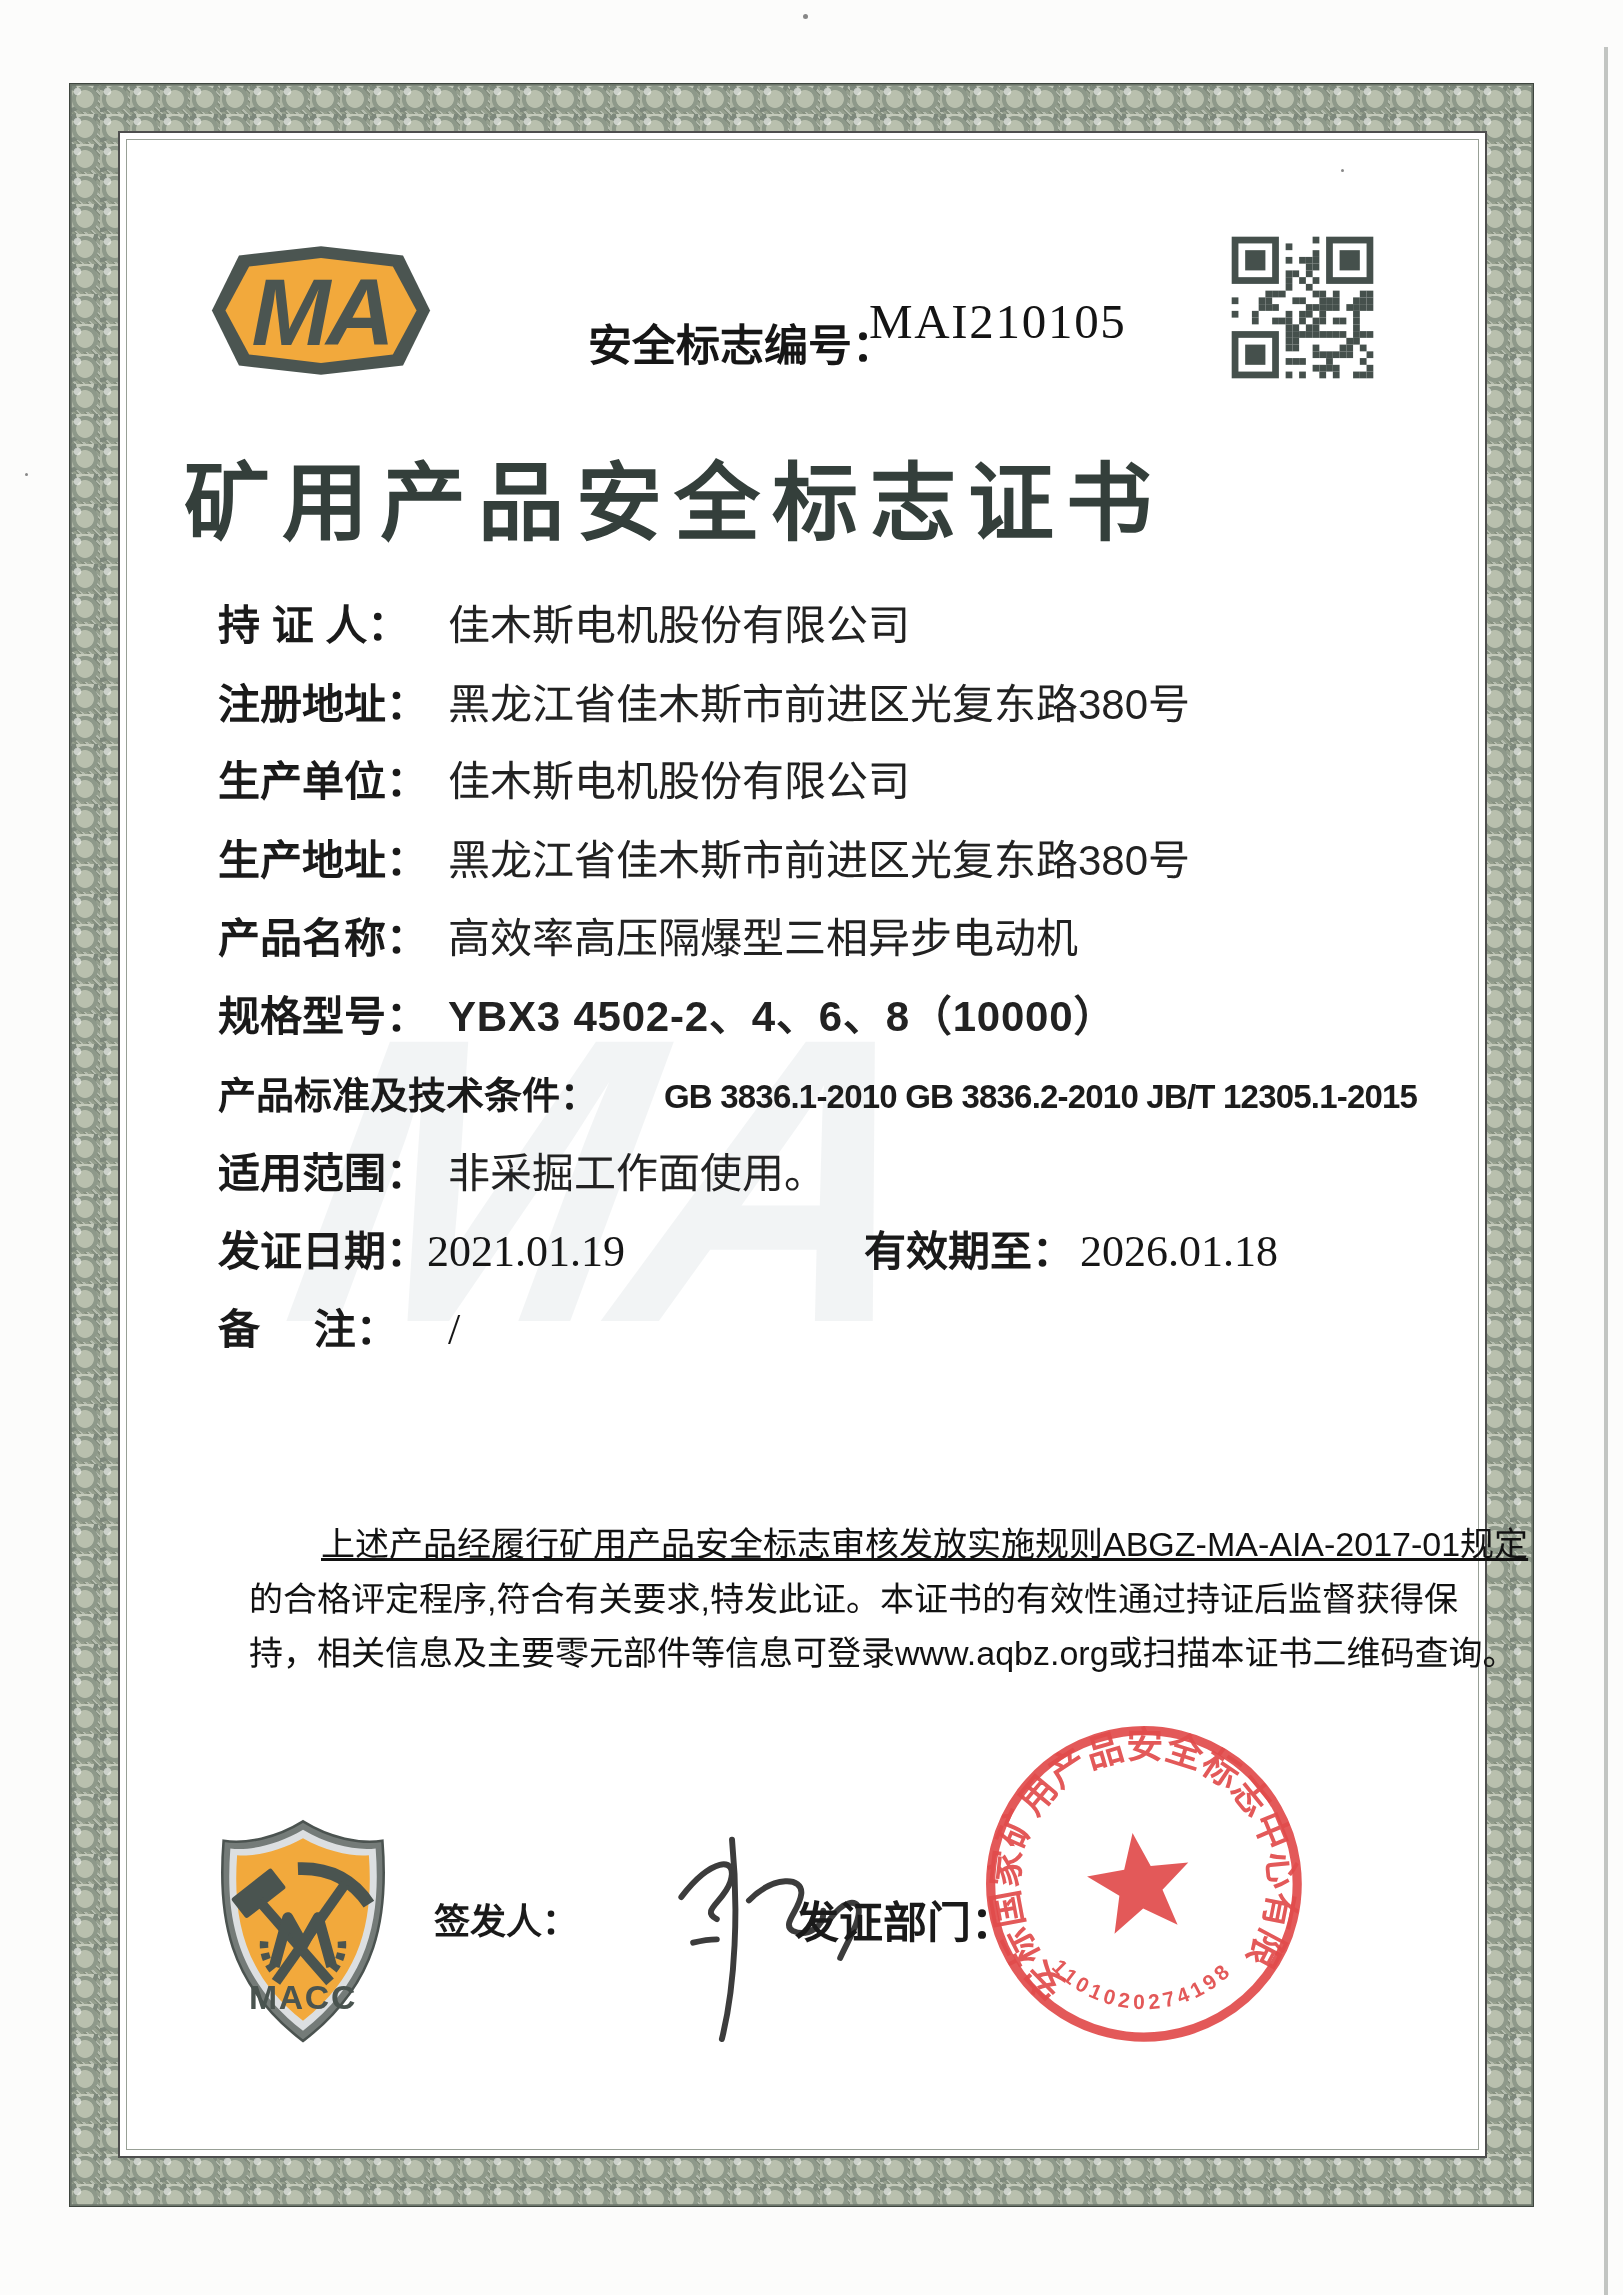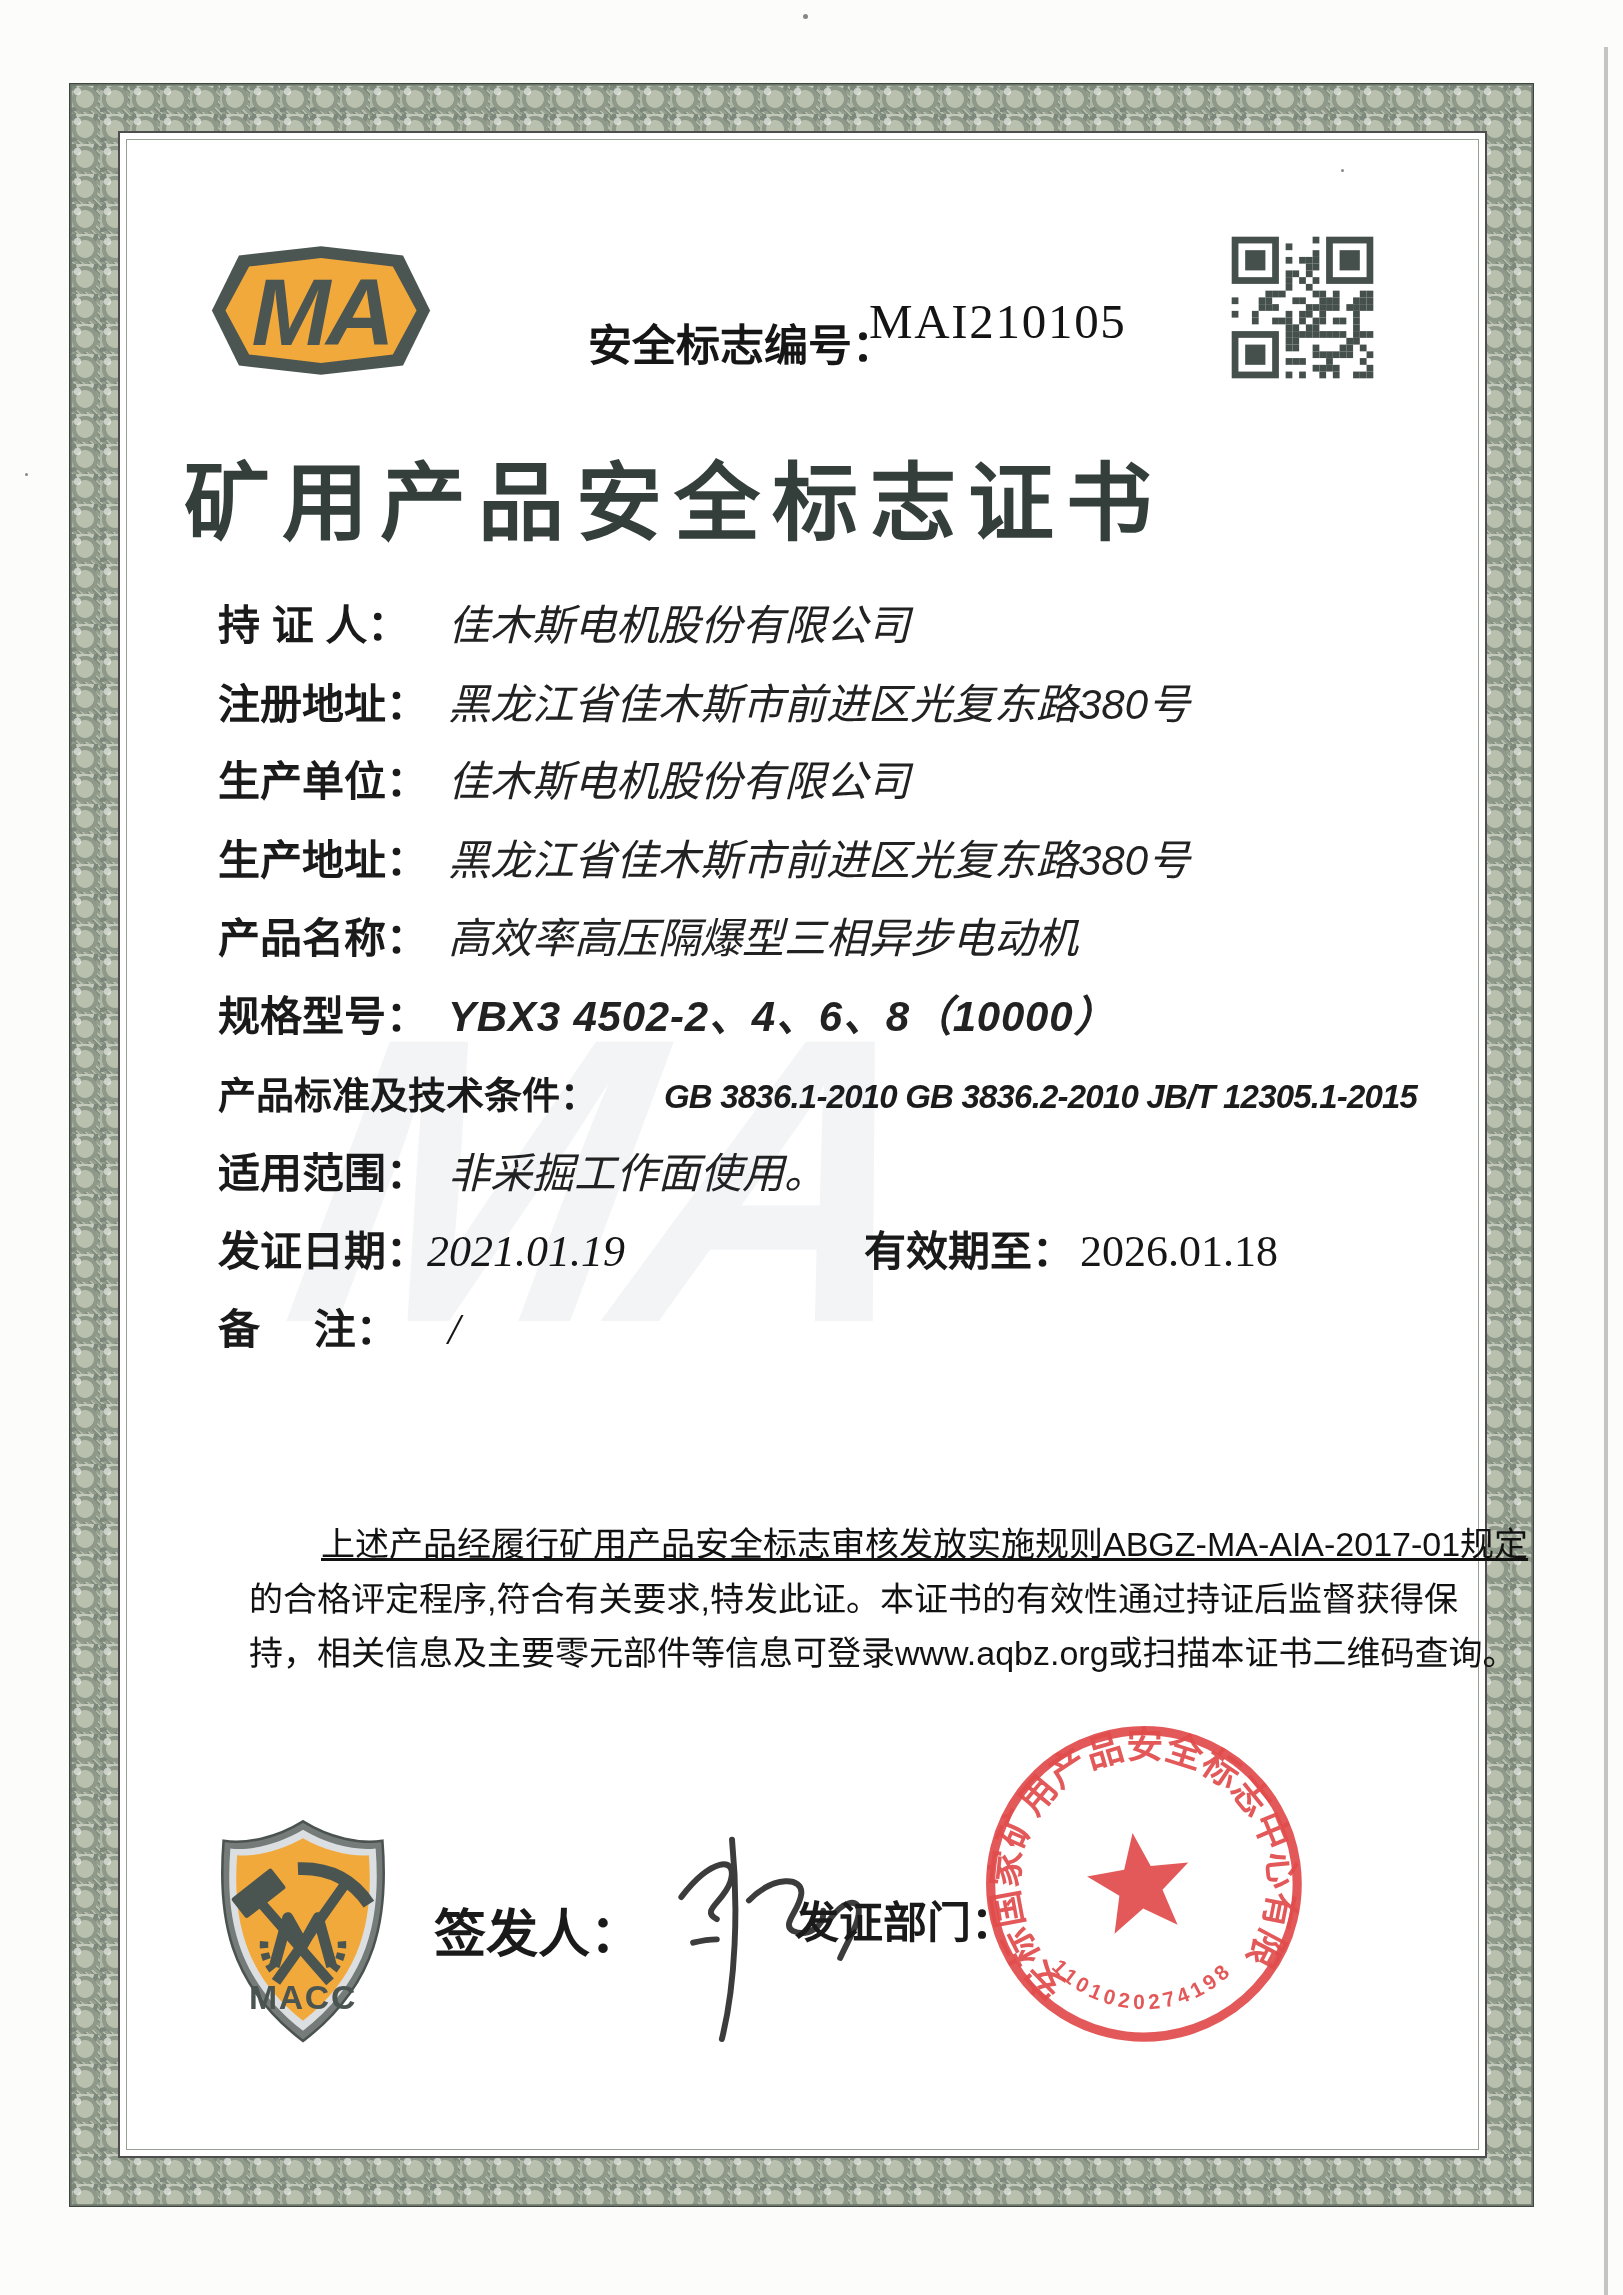--- a/index.html
+++ b/index.html
@@ -39,33 +39,33 @@
   .cert-no-label{position:absolute;left:588px;top:310px;font-size:44px;font-weight:bold;color:#161616;white-space:nowrap;}
   .cert-no-value{position:absolute;left:869px;top:293px;font-size:49px;font-family:"Liberation Serif",serif;color:#141414;letter-spacing:1.7px;white-space:nowrap;}
   .qr{position:absolute;left:1230px;top:235px;width:145px;height:145px;}
 
   .title{position:absolute;left:0;top:433px;width:1348px;text-align:center;
     font-family:"Liberation Serif",serif;font-weight:bold;font-size:86px;
     letter-spacing:12px;color:#343f3b;white-space:nowrap;}
 
   .row{position:absolute;left:0;width:1325px;height:57px;line-height:57px;white-space:nowrap;padding-left:11px;}
   .lbl{position:absolute;left:218px;font-size:42px;font-weight:bold;color:#1a1a1a;}
-  .val{position:absolute;left:448px;font-size:42px;color:#222222;font-style:italic;}
+  .val{position:absolute;left:448px;font-size:42px;color:#222222;}
   .val-bold{font-weight:bold;letter-spacing:0.8px;text-align:center;}
   .val-serif{font-family:"Liberation Serif",serif;font-size:44px;color:#161616;}
   .lbl-long{font-size:38px;}
   .val-std{left:624px;font-size:33px;font-weight:bold;letter-spacing:-0.8px;color:#1c1c1c;margin-left:40px;}
   .lbl2{position:absolute;left:864px;font-size:42px;font-weight:bold;color:#1a1a1a;}
   .val2{position:absolute;left:1080px;font-size:44px;font-family:"Liberation Serif",serif;color:#161616;}
 
   .notice-line{position:absolute;left:249px;font-size:34px;line-height:52px;color:#121212;white-space:nowrap;}
   .indent{margin-left:72px;text-decoration:underline;}
 
   .shield{position:absolute;left:205px;top:1816px;}
-  .signer-label{position:absolute;left:434px;top:1892px;font-size:52px;font-weight:bold;color:#1a1a1a;white-space:nowrap;text-align:center;}
+  .signer-label{position:absolute;left:434px;top:1892px;font-size:36px;font-weight:bold;color:#1a1a1a;white-space:nowrap;text-align:center;}
   .signature{position:absolute;left:649px;top:1816px;}
   .issuer-label{position:absolute;left:795px;top:1887px;font-size:44px;font-weight:bold;color:#1a1a1a;white-space:nowrap;}
   .seal{position:absolute;left:977px;top:1719px;transform:rotate(-8deg);}
 
   .scan-edge{position:absolute;left:1604px;top:47px;width:4.2px;height:2249px;background:#b7bbb7;opacity:.85;z-index:5;}
   .speck{position:absolute;width:5px;height:5px;border-radius:50%;background:#555;opacity:.7;z-index:5;}
 </style>
 </head>
 <body>
 

